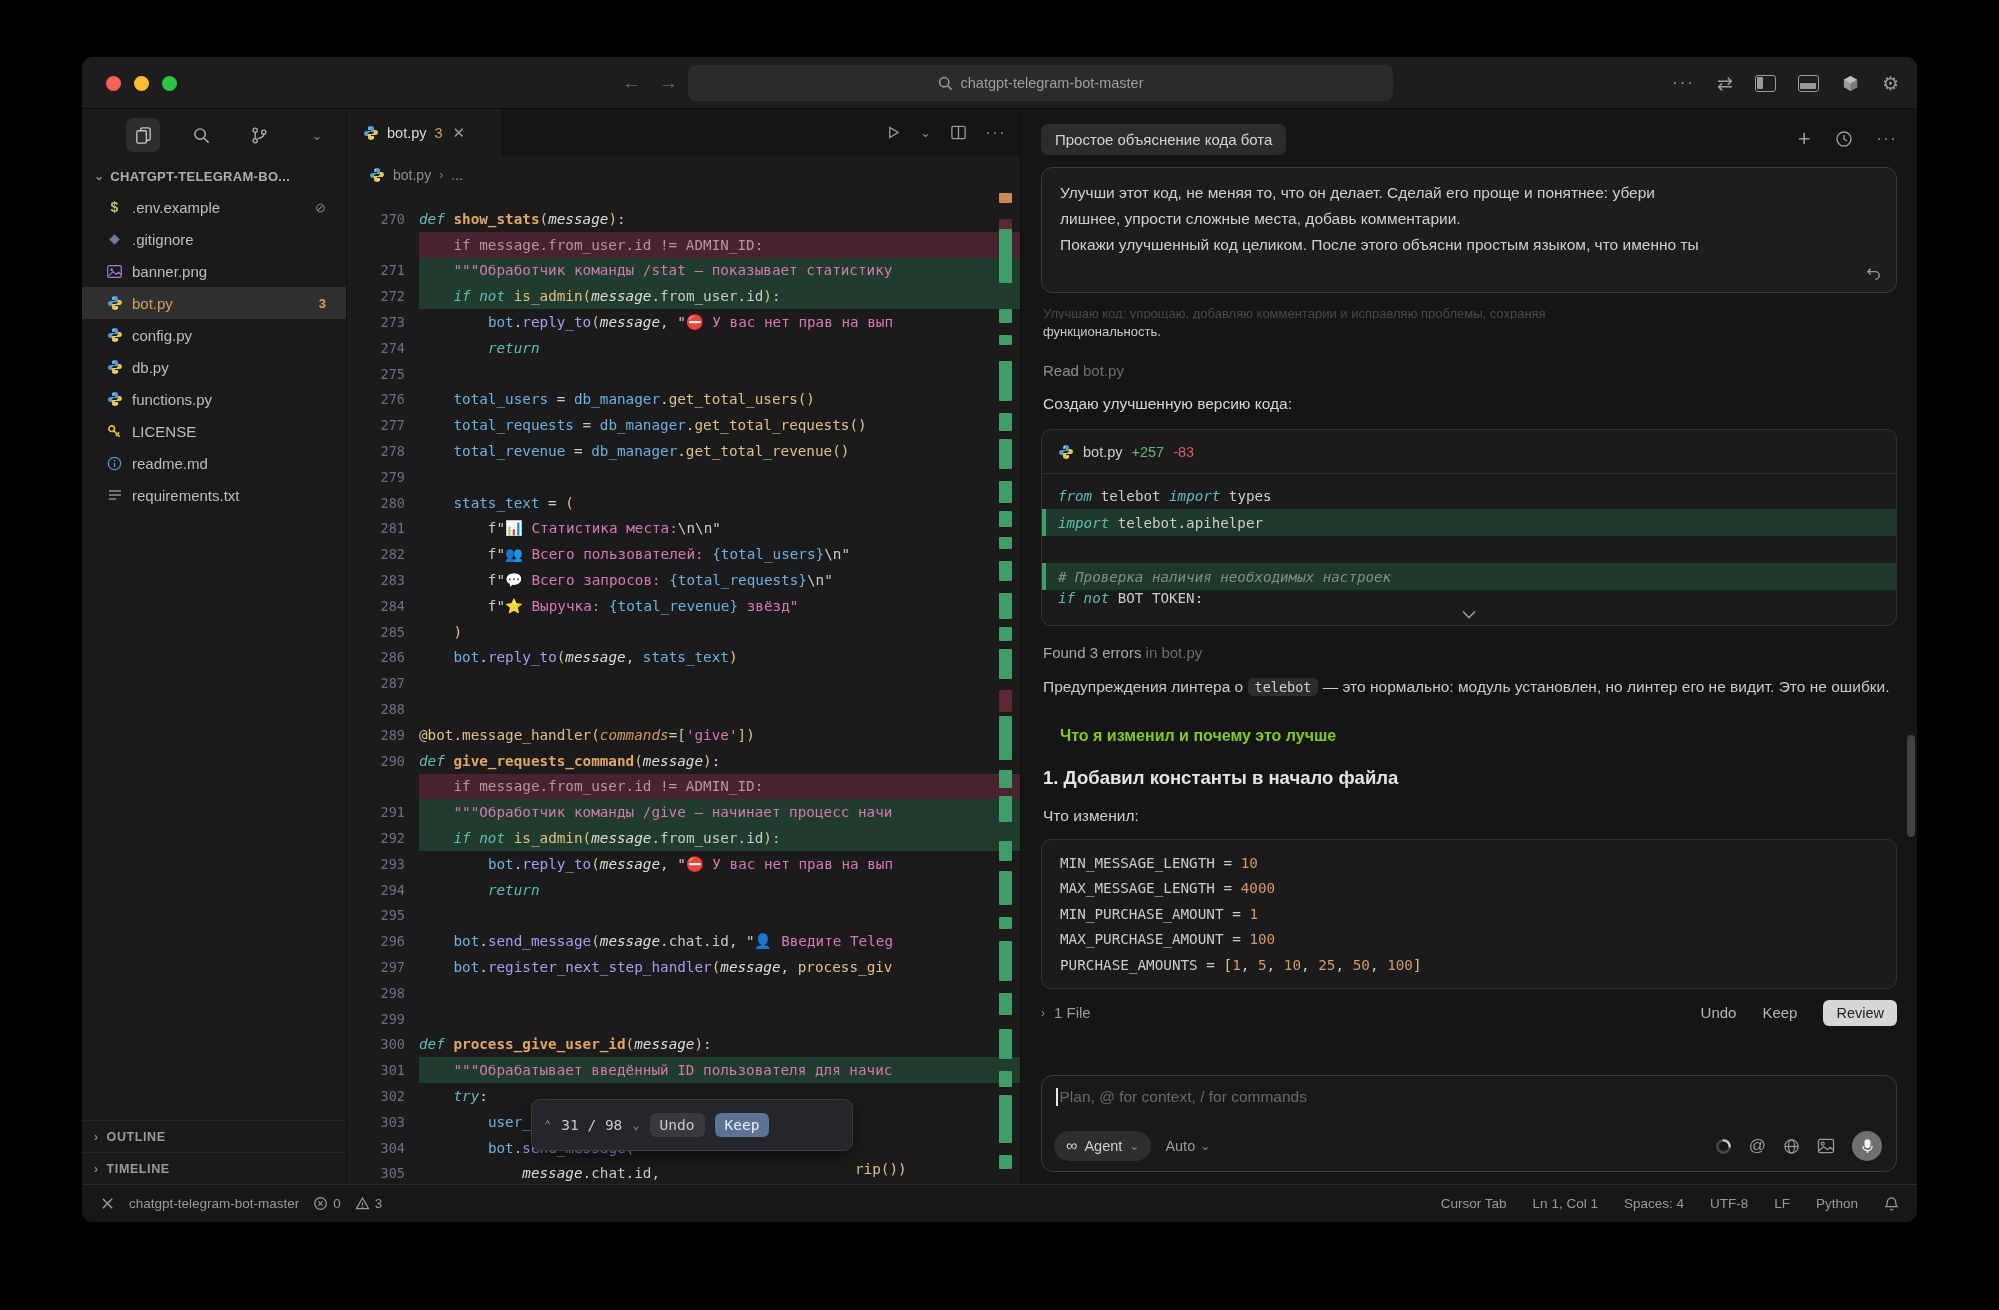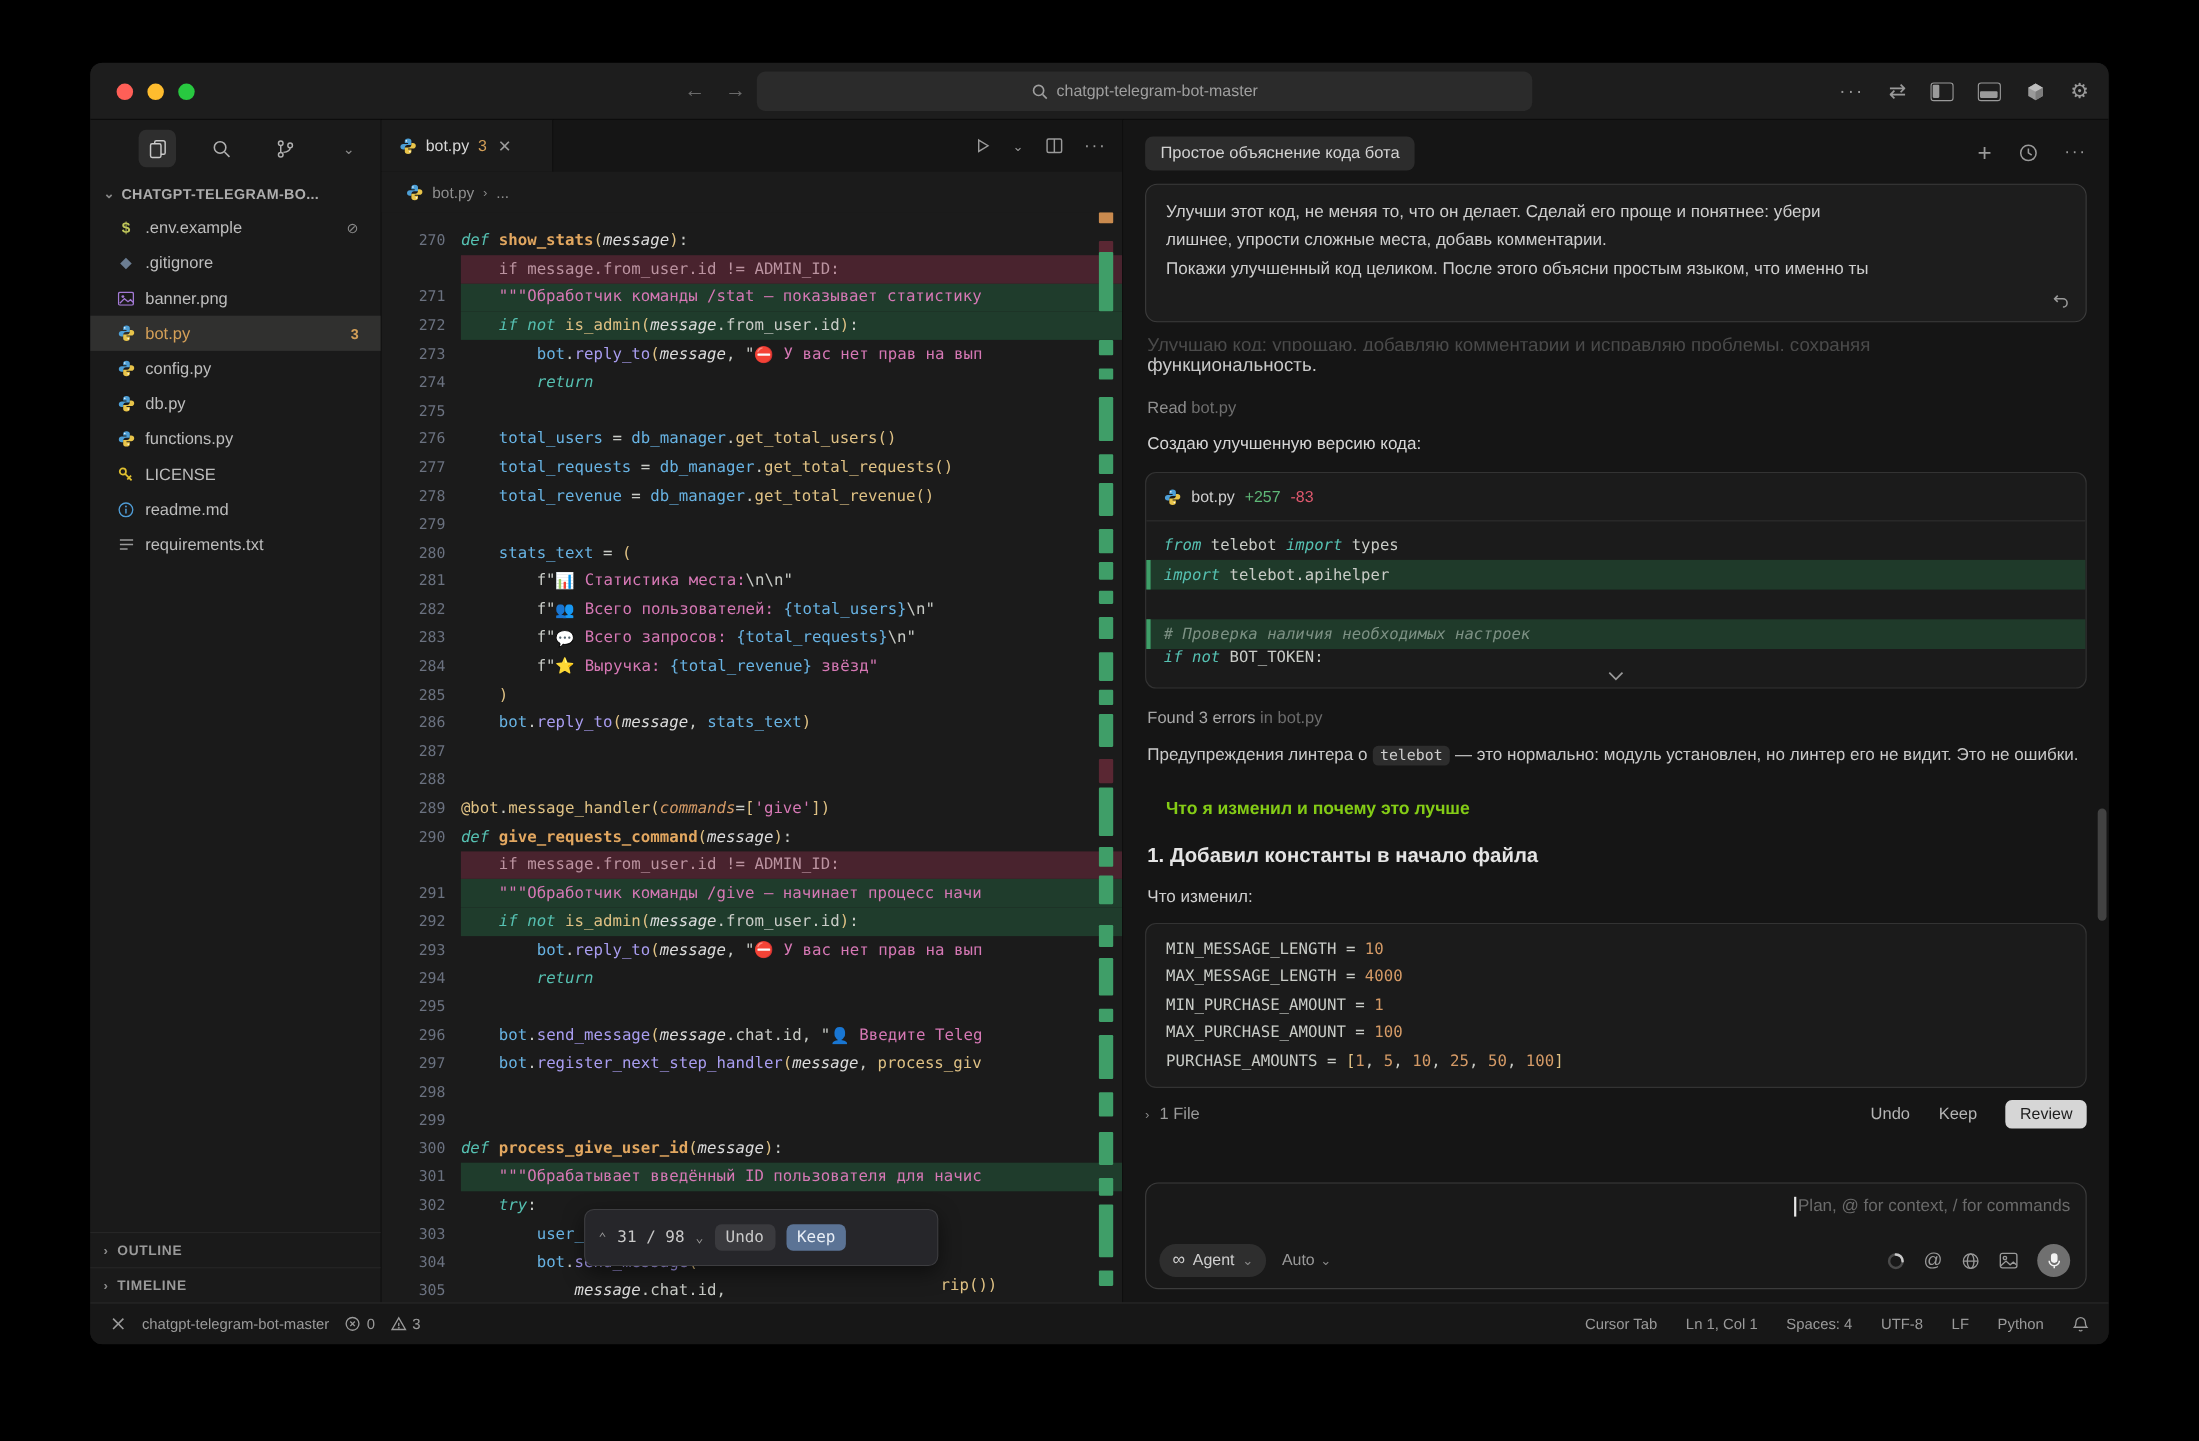--- a/index.html
+++ b/index.html
@@ -86,21 +86,21 @@
   
   .chat-header{display:flex;align-items:center;height:40px;margin-bottom:8px;}
   .chat-title{background:#2c2c2c;border-radius:7px;padding:7px 14px;font-size:15px;color:#d2d2d2;}
   .chat-hicons{margin-left:auto;display:flex;align-items:center;gap:24px;color:#9a9a9a;}
   .user-card{position:relative;border:1px solid #3c3c3c;background:#1d1d1d;border-radius:11px;
     padding:12px 18px 0 18px;height:126px;overflow:hidden;margin-bottom:6px;}
   .user-card .uline{font-size:15.5px;line-height:26px;color:#cfcfcf;}
   .user-card .uline.fade{color:rgba(200,200,200,.32);}
   .ucard-undo{position:absolute;right:14px;bottom:10px;color:#9a9a9a;}
   .clipwrap{margin:2px 2px 14px 2px;}
-  .clipline{font-size:17px;line-height:25px;color:#c9c9c9;}
+  .clipline{font-size:13px;line-height:25px;color:#c9c9c9;}
   .clipline.faded{color:rgba(160,160,160,.38);height:18px;overflow:hidden;}
   .read-line{font-size:15px;color:#8f8f8f;margin:4px 2px 16px 2px;}
   .read-line .dim{color:#6d6d6d;}
   .creating{font-size:15.5px;color:#d6d6d6;margin:0 2px 16px 2px;}
   .card{border:1px solid #333;background:#1b1b1b;border-radius:10px;}
   .diff-card{margin-bottom:18px;overflow:hidden;position:relative;}
   .diff-head{height:44px;display:flex;align-items:center;gap:9px;padding:0 16px;border-bottom:1px solid #2e2e2e;font-size:14.5px;}
   .diff-file{color:#cfcfcf;}
   .diff-add{color:#5fb978;}
   .diff-del{color:#e0596e;}
@@ -115,21 +115,21 @@
   .chipcode{background:#2d2d2d;border-radius:5px;padding:1px 7px;font-family:"DejaVu Sans Mono",monospace;font-size:13.5px;color:#cfcfcf;}
   .h2{font-size:16px;font-weight:bold;color:#84cc16;margin:8px 2px 22px 19px;}
   .h3{font-size:18.5px;font-weight:bold;color:#e4e4e4;margin:0 2px 18px 2px;}
   .changed{font-size:15.5px;color:#cfcfcf;margin:0 2px 14px 2px;}
   .const-card{padding:10px 18px;font-family:"DejaVu Sans Mono",monospace;font-size:14.3px;margin-bottom:6px;}
   .constrow{height:25.5px;display:flex;align-items:center;white-space:pre;color:#d4d4d4;}
   .filesbar{height:36px;display:flex;align-items:center;font-size:15px;color:#9a9a9a;margin-bottom:6px;}
   .filesbar .right{margin-left:auto;display:flex;align-items:center;gap:26px;color:#b5b5b5;}
   .review-chip{background:#d6d6d6;color:#1e1e1e;border-radius:6px;padding:5px 13px;font-size:14.5px;}
   .input-card{margin-top:auto;border:1px solid #3c3c3c;background:#191919;border-radius:12px;padding:12px 14px 10px 14px;height:97px;position:relative;}
-  .placeholder{font-size:15.5px;color:#6a6a6a;display:flex;align-items:center;justify-content:flex-end;}
+  .placeholder{font-size:15.5px;color:#6a6a6a;display:flex;align-items:center;}
   .caret{display:inline-block;width:1.5px;height:18px;background:#e8e8e8;margin-right:2px;}
   .input-bottom{position:absolute;left:12px;right:14px;bottom:10px;display:flex;align-items:center;gap:14px;}
   .agent-pill{display:flex;align-items:center;gap:7px;background:#2e2e2e;border-radius:15px;height:30px;padding:0 12px;color:#cfcfcf;font-size:14.5px;}
   .auto-sel{display:flex;align-items:center;gap:5px;color:#9a9a9a;font-size:14.5px;}
   .input-icons{margin-left:auto;display:flex;align-items:center;gap:17px;color:#9a9a9a;font-size:16px;}
   .mic-circle{width:30px;height:30px;border-radius:50%;background:#707070;display:flex;align-items:center;justify-content:center;}
   .chat-scrollbar{position:absolute;right:2px;top:626px;width:8px;height:102px;background:#424242;border-radius:4px;}
 
   
   .statusbar{position:absolute;bottom:0;left:0;right:0;height:38px;background:#171717;border-top:1px solid #2a2a2a;

